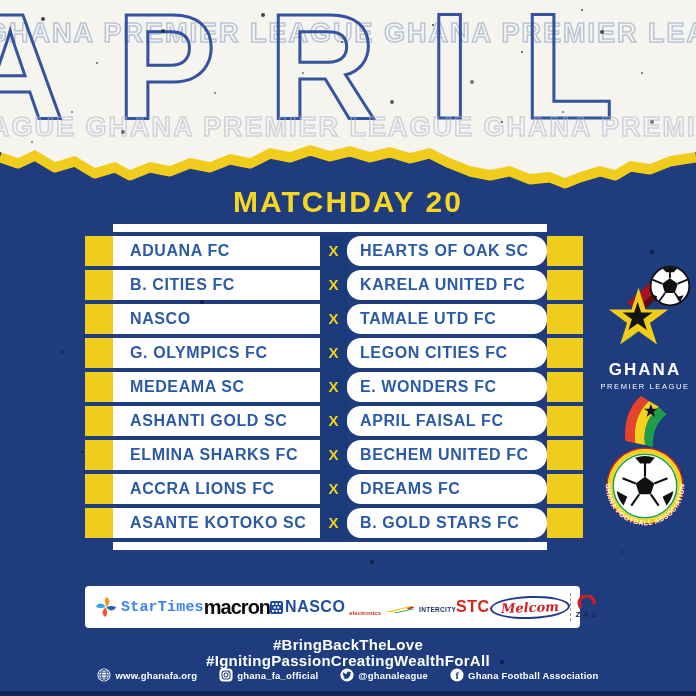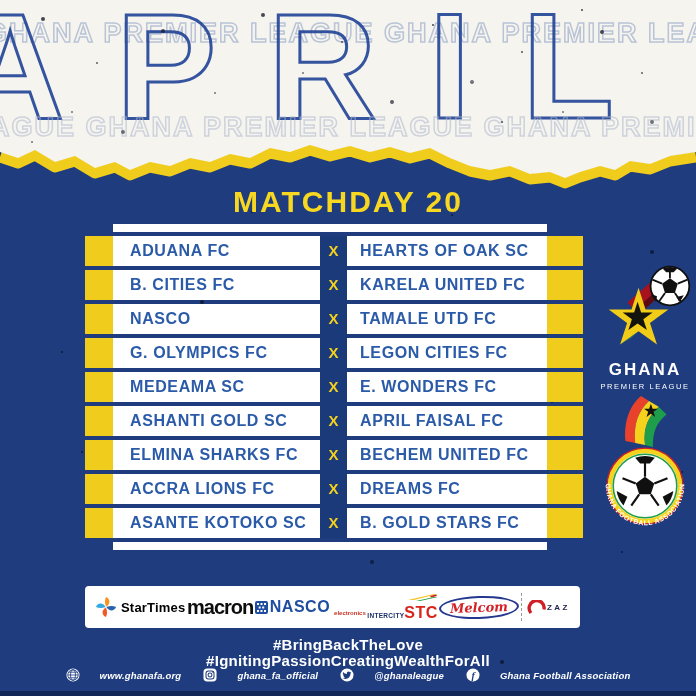--- a/index.html
+++ b/index.html
@@ -46,64 +46,64 @@
   .mid-strip{position:absolute;left:235px;width:27px;top:12px;height:302px;background:#1b3a7a;}
   .rows{position:absolute;top:12px;left:0;width:498px;}
   .frow{display:flex;height:30px;margin-bottom:4px;position:relative;}
   .edge{width:28px;background:#f0cd1c;}
   .edge-r{width:36px;background:#f0cd1c;}
   .cell{
     background:#ffffff;color:#2a5aa8;font-size:16px;font-weight:700;
     line-height:30px;letter-spacing:0.6px;white-space:nowrap;overflow:hidden;
   }
   .cell-home{width:207px;padding-left:17px;box-sizing:border-box;}
-  .cell-away{width:200px;padding-left:13px;box-sizing:border-box;}
+  .cell-away{width:200px;padding-left:13px;box-sizing:border-box;border-radius:14px;}
   .xcell{
     width:27px;text-align:center;line-height:30px;color:#f3d11c;
     font-size:15px;font-weight:700;background:transparent;
   }
   
   .gpl-logo{position:absolute;left:594px;top:262px;width:102px;text-align:center;z-index:4;color:#fff;}
   .gpl-name{font-size:17px;font-weight:800;letter-spacing:2px;margin-top:-2px;}
   .gpl-sub{font-size:7.5px;font-weight:400;letter-spacing:1.6px;margin-top:2px;}
   .gfa-logo{position:absolute;left:596px;top:396px;width:98px;z-index:4;}
   
   .sponsors{
     position:absolute;top:586px;left:85px;width:495px;height:42px;z-index:4;
     background:#ffffff;border-radius:4px;display:flex;align-items:center;
     justify-content:space-between;padding:0 10px;box-sizing:border-box;
   }
   .sp{display:flex;align-items:center;gap:4px;}
-  .startimes-text{font-size:13px;font-weight:600;color:#000000;letter-spacing:0.2px;}
+  .startimes-text{font-size:15px;font-weight:600;color:#3b82f6;letter-spacing:0.2px;font-family:Liberation Mono, monospace;}
   .macron-text{font-size:20px;font-weight:900;color:#0d0d0d;letter-spacing:-1px;}
   .nasco-wrap{display:flex;flex-direction:row;align-items:flex-end;}
   .nasco-row{display:flex;align-items:center;gap:2px;}
   .nasco-text{font-size:16px;font-weight:900;color:#1f4ea1;letter-spacing:0.5px;}
   .nasco-sub{font-size:6px;font-weight:700;color:#c8311f;margin-top:-2px;}
-  .stc-wrap{display:flex;flex-direction:column;align-items:flex-end;}
+  .stc-wrap{display:flex;flex-direction:row;align-items:flex-end;}
   .stc-row{display:flex;align-items:baseline;}
   .intercity-text{font-size:6.5px;font-weight:800;color:#1c2f6b;letter-spacing:0.3px;}
   .stc-text{font-size:16px;font-weight:900;color:#d8251c;letter-spacing:0.5px;line-height:14px;}
   .melcom-oval{
     border:2px solid #24388f;border-radius:50%;padding:2px 9px;transform:rotate(-2deg);
     color:#d42027;font-family:"DejaVu Serif",serif;font-style:italic;font-weight:700;font-size:13px;
   }
   .zaz-wrap{display:flex;align-items:center;gap:5px;}
   .zaz-divider{width:0;height:28px;border-left:1px dashed #9a9a9a;}
-  .zaz-block{display:flex;align-items:center;}
+  .zaz-block{display:flex;flex-direction:column;align-items:center;}
   .zaz-text{font-size:8px;font-weight:700;color:#25254d;letter-spacing:2.5px;}
   
   .hashtags{position:absolute;top:637px;left:0;width:696px;text-align:center;z-index:4;
     color:#ffffff;font-size:15px;font-weight:600;line-height:16px;letter-spacing:0.3px;}
   .social-row{
     position:absolute;top:668px;left:0;width:696px;z-index:4;
     display:flex;justify-content:center;gap:22px;align-items:center;
   }
-  .social-item{display:flex;align-items:center;gap:20px;color:#ffffff;
-    font-size:9.5px;font-weight:700;font-style:italic;letter-spacing:0.2px;text-align:right;}
+  .social-item{display:flex;align-items:center;gap:4px;color:#ffffff;
+    font-size:9.5px;font-weight:700;letter-spacing:0.2px;text-align:right;}
   .bottom-shade{position:absolute;bottom:0;left:0;width:696px;height:5px;background:rgba(10,22,54,0.55);z-index:5;}
   
   .speck{position:absolute;width:2px;height:2px;border-radius:50%;background:transparent;z-index:3;}
   .speck-header{top:0;left:0;box-shadow:
     42px 18px 0 1px rgba(25,28,40,0.8), 96px 62px 0 0 rgba(25,28,40,0.7),
     162px 30px 0 1px rgba(25,28,40,0.75), 214px 92px 0 0 rgba(25,28,40,0.6),
     262px 14px 0 1px rgba(25,28,40,0.8), 302px 72px 0 0 rgba(25,28,40,0.6),
     341px 41px 0 0 rgba(25,28,40,0.7), 391px 101px 0 1px rgba(25,28,40,0.7),
     432px 24px 0 0 rgba(25,28,40,0.8), 471px 81px 0 1px rgba(25,28,40,0.6),
     521px 51px 0 0 rgba(25,28,40,0.75), 562px 111px 0 0 rgba(25,28,40,0.6),

